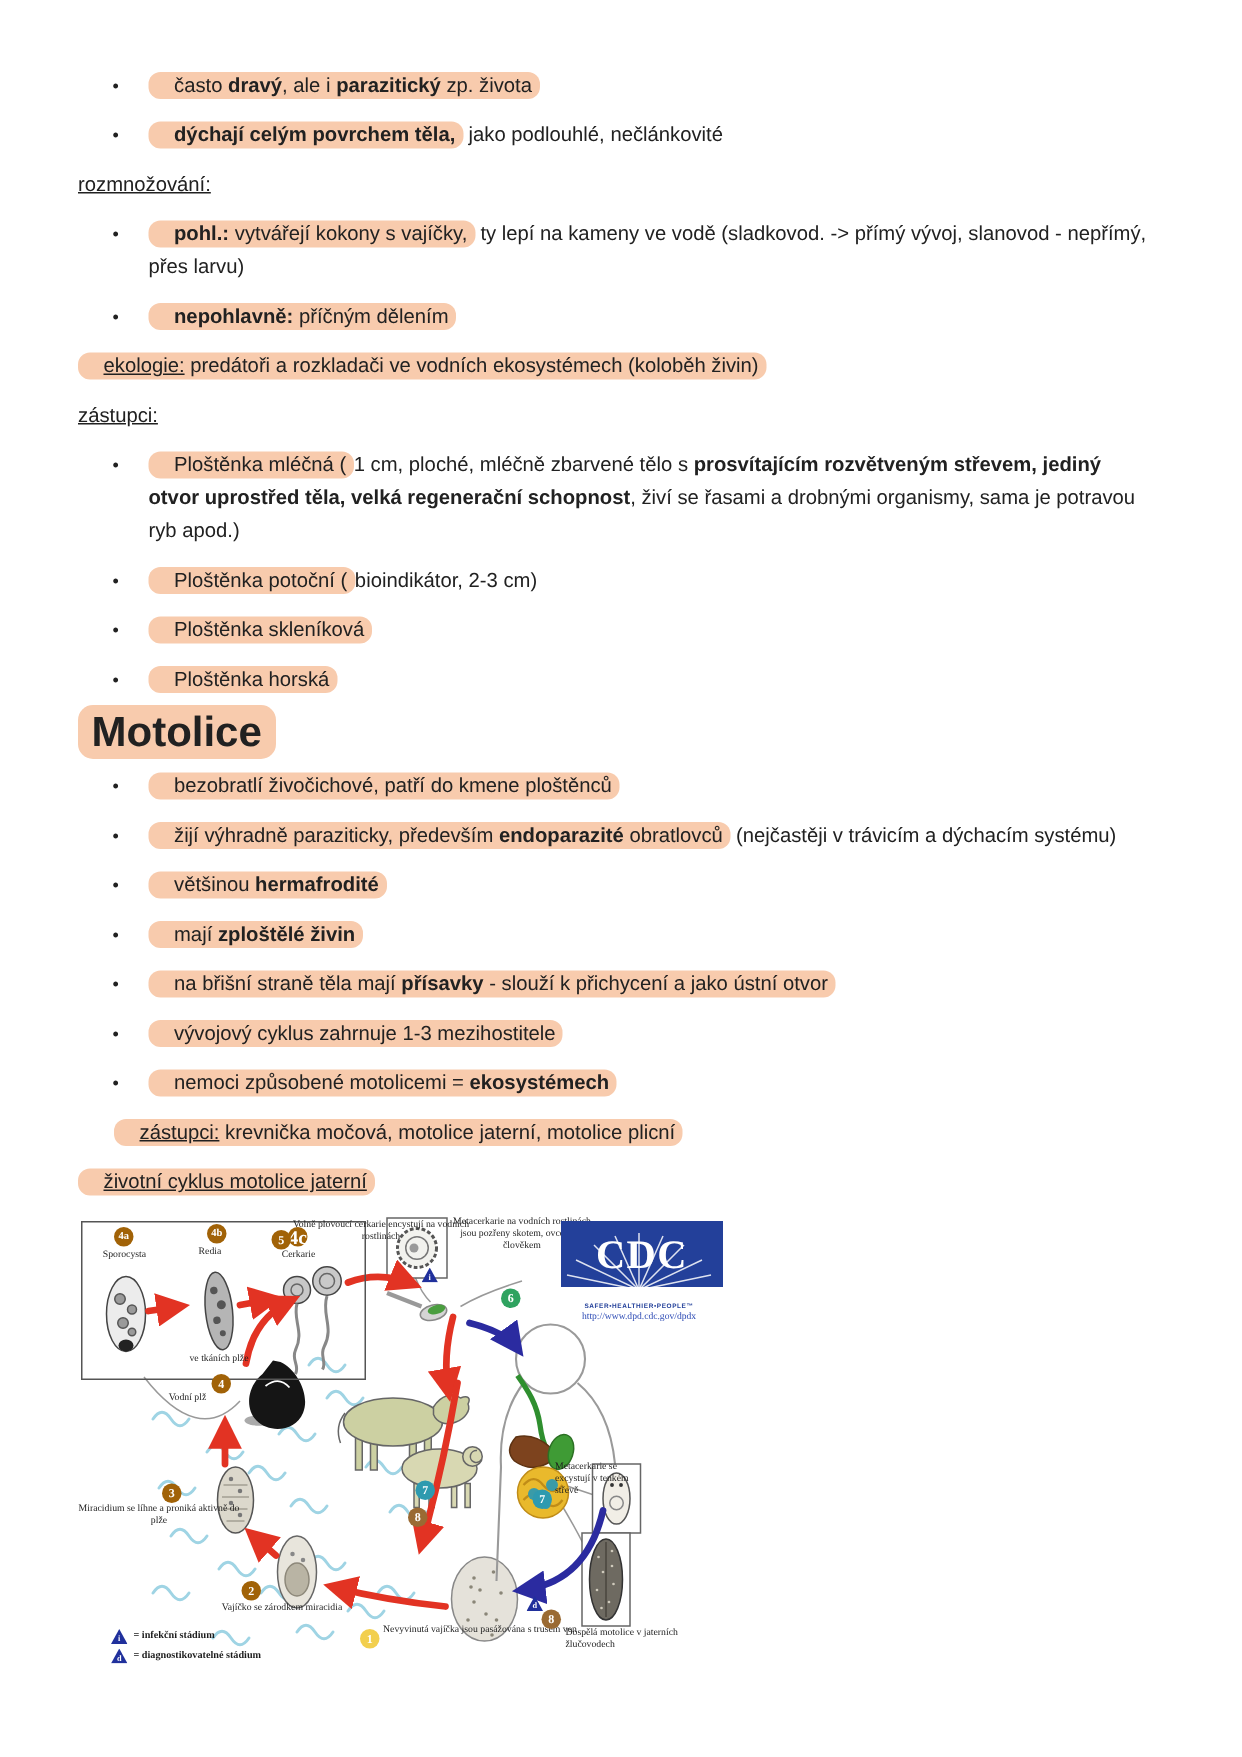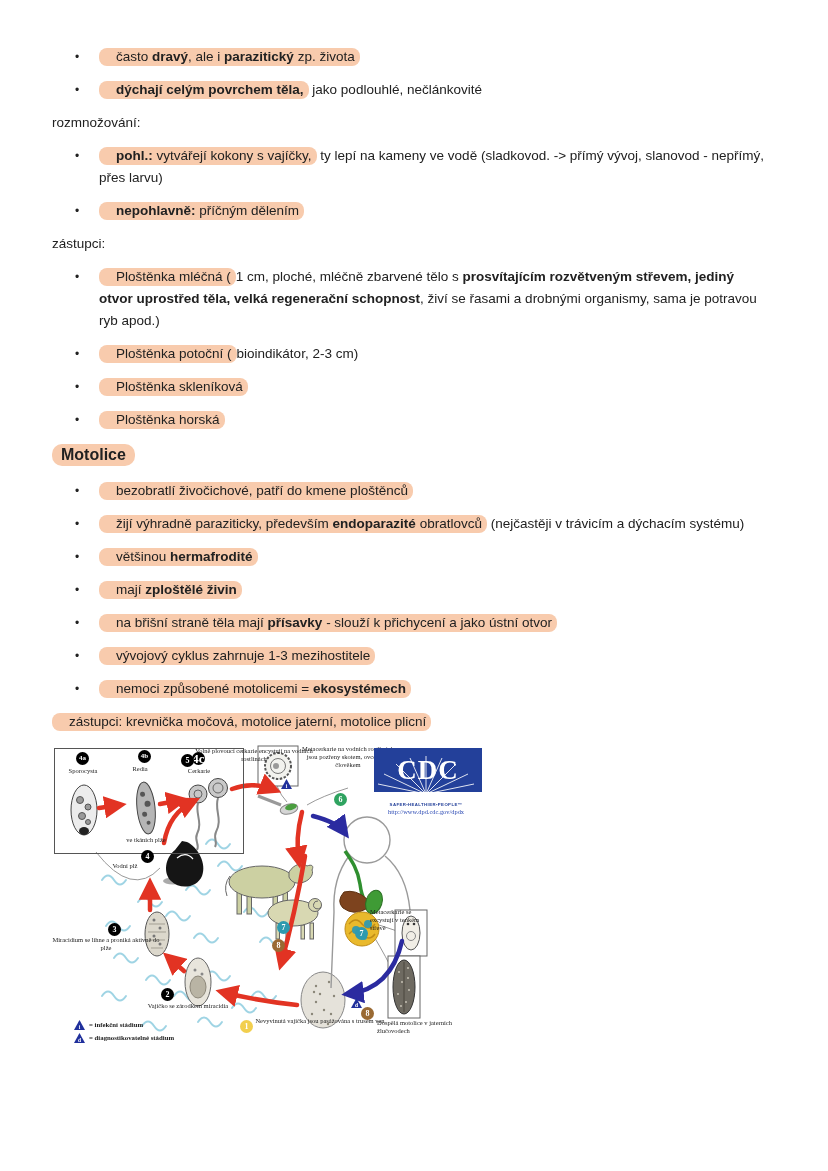--- a/index.html
+++ b/index.html
@@ -4,48 +4,48 @@
 <title></title>
 <style>
   html,body{margin:0;padding:0;}
   body{
     width:828px;height:1171px;background:#ffffff;overflow:hidden;
     font-family:"Liberation Sans",sans-serif;color:#212121;
     font-size:13.5px;line-height:22px;
   }
   .doc{padding:46px 56px 0 52px;width:716px;}
   .para,.bullet-item{margin:0 0 11px 0;}
-  .para-indent{}
+  .para-indent{margin-left:24px;}
   .bullet-item{display:flex;margin-left:23px;}
   .dot{flex:none;width:24px;font-size:12px;color:#212121;}
   .btxt{flex:1;}
   .b{font-weight:700;}
-  .u{}
+  .u{text-decoration:underline;}
   .hl{
     background:#f8cbad;border-radius:8px;padding:1px 5px 2px 17px;
     -webkit-box-decoration-break:clone;box-decoration-break:clone;
   }
-  .h1{font-size:16px;font-weight:700;line-height:26px;margin:4px 0 12px 0;}
+  .h1{font-size:28px;font-weight:700;line-height:26px;margin:4px 0 12px 0;}
   .h1 .hl{padding:2px 9px 3px 9px;border-radius:10px;}
 
   
   #diagram{position:relative;width:436px;height:312px;margin-left:-6px;}
   #diagram svg.art{position:absolute;left:0;top:0;}
   .lbl{
     position:absolute;font-family:"Liberation Serif",serif;font-size:6.5px;
     line-height:1.2;color:#1c1c1c;text-align:center;
   }
   .lbl.left{text-align:left;}
   .stages-box{position:absolute;left:8px;top:4px;width:188px;height:104px;border:1px solid #555;}
   .num{
     position:absolute;width:13px;height:13px;border-radius:50%;
     color:#fff;font-family:"Liberation Serif",serif;font-size:8px;font-weight:700;
     display:flex;align-items:center;justify-content:center;line-height:1;
   }
-  .num.purple{background:#000000;}
+  .num.purple{background:#a16207;}
   .num.green{background:#2fa360;}
   .num.teal{background:#2e9aaf;}
   .num.brown{background:#9a6a33;}
   .num.yellow{background:#f2cf4e;}
   .tri{
     width:11px;height:10px;background:#20309c;color:#fff;
     clip-path:polygon(50% 0,0 100%,100% 100%);
     display:inline-flex;align-items:flex-end;justify-content:center;
     font-size:5.5px;font-weight:700;line-height:1.1;flex:none;
     font-family:"Liberation Serif",serif;
@@ -85,20 +85,21 @@
     </div>
   <div class="para"><span class="u">rozmnožování:</span></div>
   <div class="bullet-item">
       <span class="dot">•</span>
       <span class="btxt"><span class="hl"><span class="b">pohl.:</span><span> vytvářejí kokony s vajíčky,</span></span><span> ty lepí na kameny ve vodě (sladkovod. -&gt; přímý vývoj, slanovod - nepřímý, přes larvu)</span></span>
     </div>
   <div class="bullet-item">
       <span class="dot">•</span>
       <span class="btxt"><span class="hl"><span class="b">nepohlavně:</span><span> příčným dělením</span></span></span>
     </div>
+  <div class="para"><span class="hl"><span class="u">ekologie:</span><span> predátoři a rozkladači ve vodních ekosystémech (koloběh živin)</span></span></div>
   <div class="para"><span class="u">zástupci:</span></div>
   <div class="bullet-item">
       <span class="dot">•</span>
       <span class="btxt"><span class="hl"><span>Ploštěnka mléčná (</span></span><span>1 cm, ploché, mléčně zbarvené tělo s </span><span class="b">prosvítajícím rozvětveným střevem, jediný otvor uprostřed těla, velká regenerační schopnost</span><span>, živí se řasami a drobnými organismy, sama je potravou ryb apod.)</span></span>
     </div>
   <div class="bullet-item">
       <span class="dot">•</span>
       <span class="btxt"><span class="hl"><span>Ploštěnka potoční (</span></span><span>bioindikátor, 2-3 cm)</span></span>
     </div>
   <div class="bullet-item">
@@ -132,20 +133,21 @@
     </div>
   <div class="bullet-item">
       <span class="dot">•</span>
       <span class="btxt"><span class="hl"><span>vývojový cyklus zahrnuje 1-3 mezihostitele</span></span></span>
     </div>
   <div class="bullet-item">
       <span class="dot">•</span>
       <span class="btxt"><span class="hl"><span>nemoci způsobené motolicemi = </span><span class="b">ekosystémech</span></span></span>
     </div>
   <div class="para para-indent"><span class="hl"><span class="u">zástupci:</span><span> krevnička močová, motolice jaterní, motolice plicní</span></span></div>
+  <div class="para"><span class="hl"><span class="u">životní cyklus motolice jaterní</span></span></div>
 
   <div id="diagram">
     <svg class="art" width="436" height="312" viewBox="0 0 436 312">
       <defs>
         <marker id="mr" markerWidth="5" markerHeight="5" viewBox="0 0 10 10" refX="7" refY="5" orient="auto">
             <path d="M0,0 L10,5 L0,10 Z" fill="#e23323"></path>
           </marker>
         <marker id="mb" markerWidth="5" markerHeight="5" viewBox="0 0 10 10" refX="7" refY="5" orient="auto">
             <path d="M0,0 L10,5 L0,10 Z" fill="#2b2ba0"></path>
           </marker>

